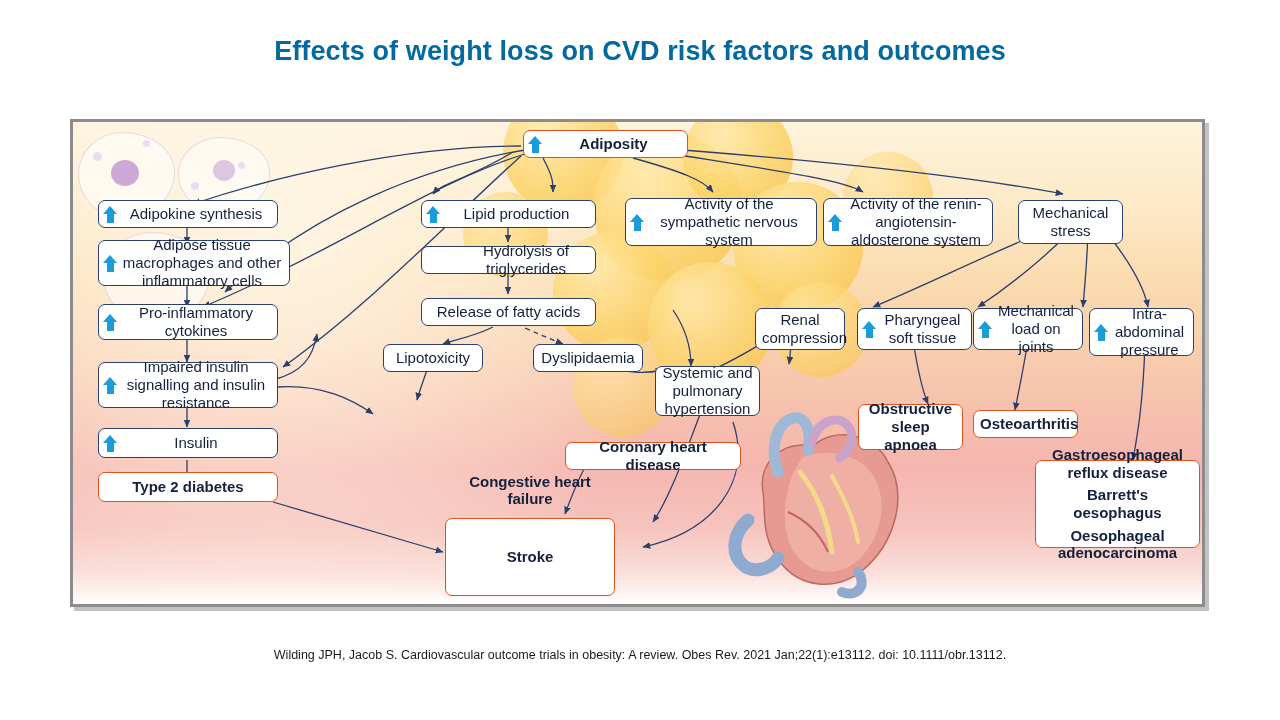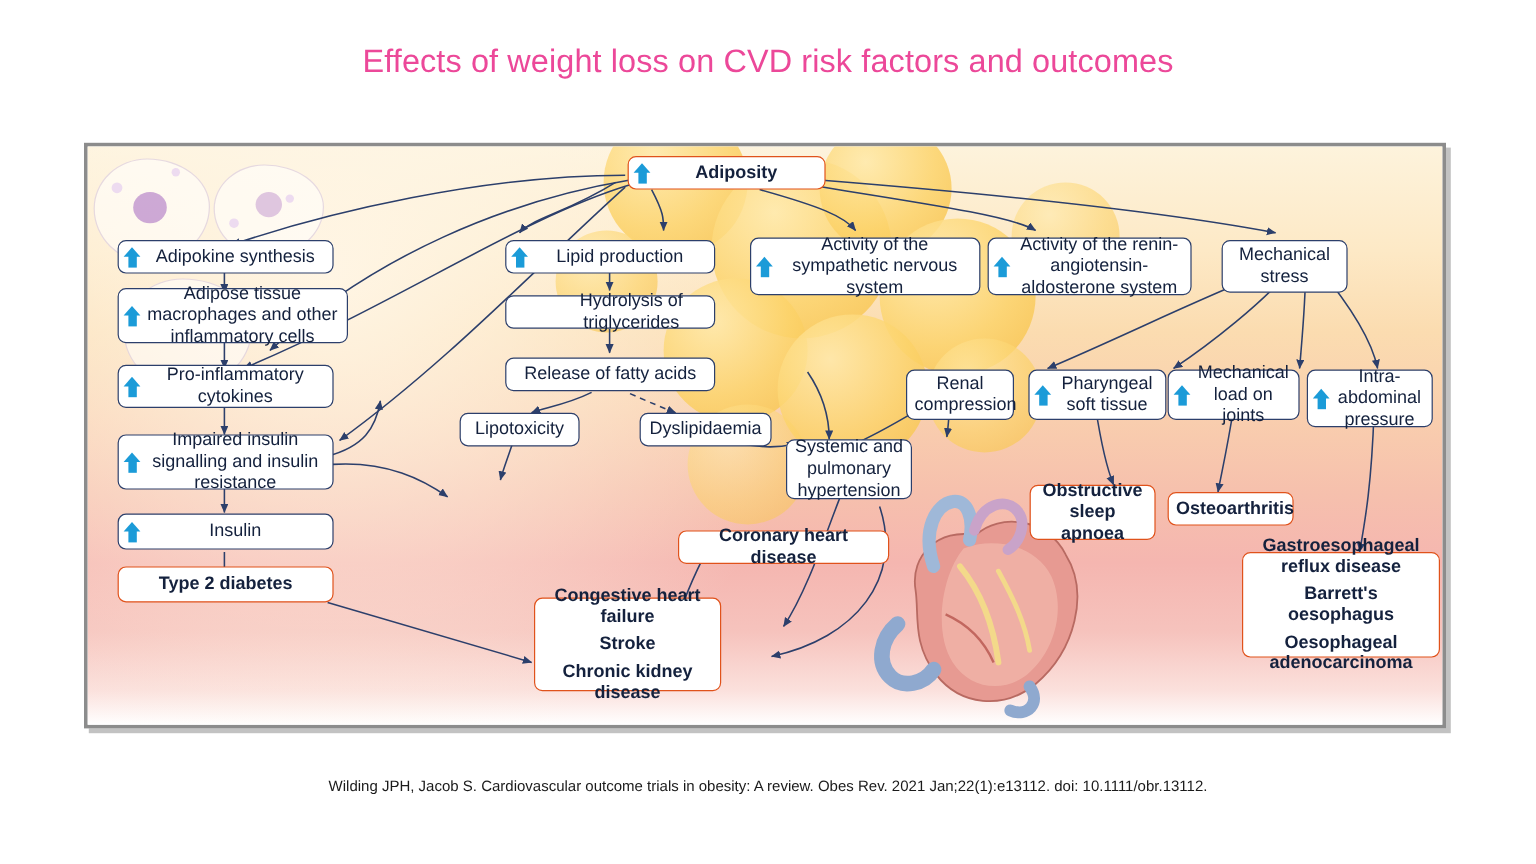--- a/index.html
+++ b/index.html
@@ -14,22 +14,22 @@
     overflow: hidden;
     position: relative;
   }
   #slide-title {
     position: absolute;
     top: 36px;
     left: 0;
     width: 1280px;
     text-align: center;
     font-size: 27px;
-    font-weight: normal;
-    color: #ec4899;
+    font-weight: bold;
+    color: #0369a1;
     letter-spacing: 0.1px;
   }
   #figure-frame {
     position: absolute;
     left: 70px;
     top: 119px;
     width: 1135px;
     height: 488px;
     border: 3px solid #8c8c8c;
     box-sizing: border-box;
@@ -303,21 +303,21 @@
 
   <div class="node" style="left:460px;top:222px;width:110px;height:28px;">
     <span class="txt">Dyslipidaemia</span>
   </div>
 
 
   <div class="node orange" style="left:492px;top:320px;width:176px;height:28px;">
     <span class="txt">Coronary heart disease</span>
   </div>
 
-  <div class="node orange multi" style="left:372px;top:376px;width:156px;height:78px;">
+  <div class="node orange multi" style="left:372px;top:396px;width:170px;height:78px;gap:35px;">
     <span class="line">Congestive heart failure</span>
     <span class="line">Stroke</span>
     <span class="line">Chronic kidney disease</span>
   </div>
 
   <div class="node arrowed" style="left:552px;top:76px;width:192px;height:48px;">
     <span class="uparrow"></span>
     <span class="txt">Activity of the sympathetic nervous system</span>
   </div>
 

